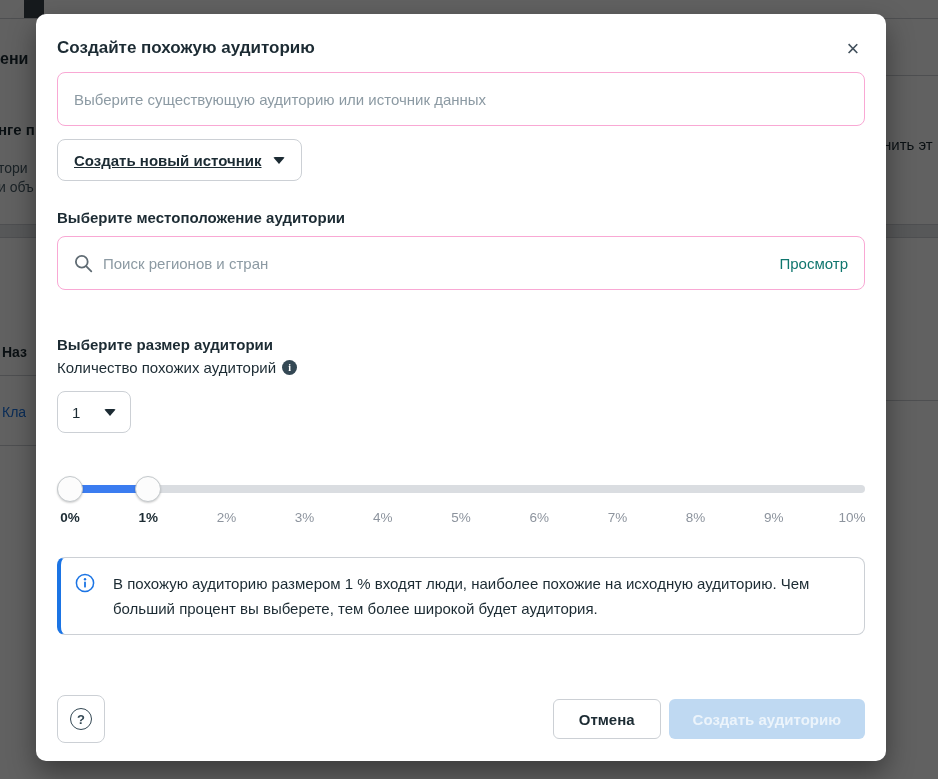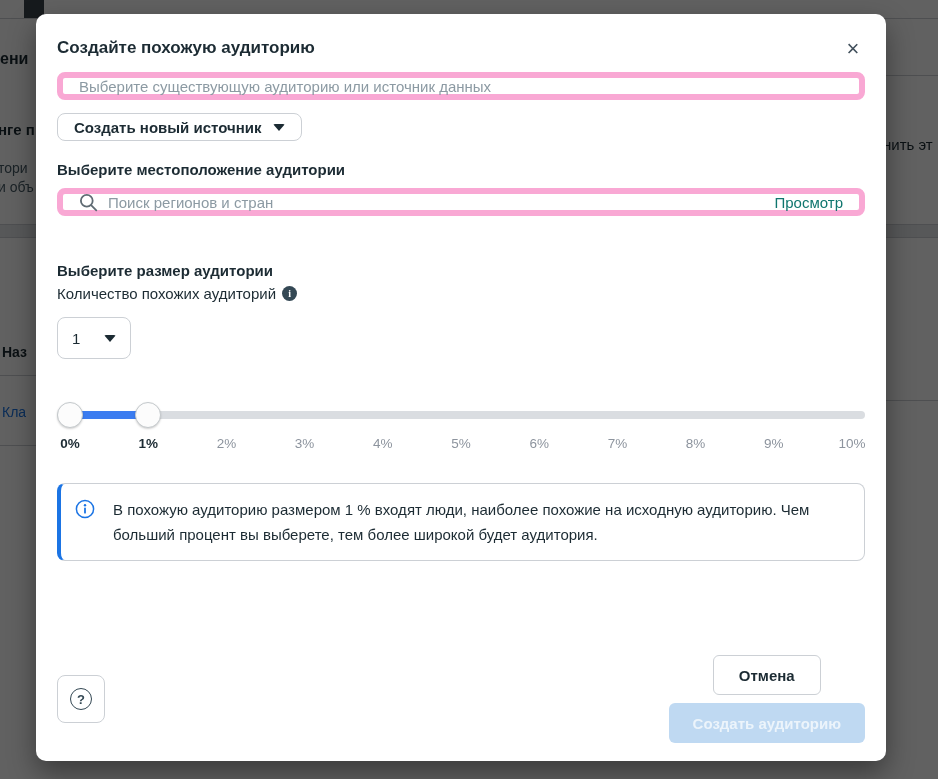--- a/index.html
+++ b/index.html
@@ -31,34 +31,34 @@
   .modal { position:absolute; left:36px; top:14px; width:850px; height:747px;
            background:#fff; border-radius:10px; box-shadow:0 12px 28px rgba(0,0,0,.4); }
   .modal-header { display:flex; align-items:flex-start; justify-content:space-between; padding:23px 21px 0; }
   .modal-title { font-size:17px; font-weight:700; color:#1c2b33; line-height:22px; }
   .close-btn { margin-top:-2px; margin-right:-2px; width:28px; height:28px; border:none; background:none;
                font-size:22px; line-height:26px; color:#42505c; cursor:pointer; }
 
   .modal-body { padding:0 21px; }
   .section-heading { font-size:15px; font-weight:700; color:#1c2b33; line-height:19px; }
   .mt-source { margin-top:35px; }
-  .mt-location { margin-top:19px; }
+  .mt-location { margin-top:27px; }
   .mt-size { margin-top:45px; }
 
-  .text-input-wrap { margin-top:9px; display:flex; align-items:center; height:28px; border:6px solid #f9a8d4;
+  .text-input-wrap { margin-top:9px; display:flex; align-items:center; height:54px; border:1px solid #f9a8d4;
                      border-radius:8px; padding:8px 16px; background:#fff; }
   .text-input-wrap input { flex:1; border:none; outline:none; font-family:"Liberation Sans",sans-serif;
                            font-size:15px; color:#1c2b33; background:transparent; }
   .text-input-wrap input::placeholder { color:#8c9aa3; opacity:1; }
   .search-icon { width:19px; height:19px; margin-right:10px; flex:0 0 auto; }
   .browse-label { font-size:15px; color:#0f766e; cursor:pointer; flex:0 0 auto; }
 
-  .dropdown-btn { margin-top:13px; display:inline-flex; align-items:center; gap:11px; height:28px;
+  .dropdown-btn { margin-top:13px; display:inline-flex; align-items:center; gap:11px; height:42px;
                   padding:0 16px; border:1px solid #ccd0d5; border-radius:8px; background:#fff;
-                  font-family:"Liberation Sans",sans-serif; font-size:15px; font-weight:700; color:#1c2b33; cursor:pointer; }
+                  font-family:"Liberation Sans",sans-serif; font-size:15px; font-weight:700; color:#1c2b33; cursor:pointer;text-decoration:underline; }
   .caret-down { width:0; height:0; border-left:6px solid transparent; border-right:6px solid transparent;
                 border-top:7px solid #1c2b33; border-radius:2px; }
 
   .count-label-row { margin-top:5px; display:flex; align-items:center; gap:6px; font-size:15px; color:#1c2b33; }
   .info-filled-icon { display:inline-flex; align-items:center; justify-content:center; width:15px; height:15px;
                       border-radius:50%; background:#344854; color:#fff; font-size:10px; font-weight:700;
                       font-family:"Liberation Serif",serif; }
   .count-select { margin-top:15px; display:flex; align-items:center; justify-content:space-between; width:74px;
                   height:42px; padding:0 14px; border:1px solid #ccd0d5; border-radius:8px; background:#fff;
                   font-size:15px; color:#1c2b33; cursor:pointer; }
@@ -84,21 +84,21 @@
   .info-text { font-size:15px; line-height:25px; color:#1c2b33; }
 
   
   .modal-footer { position:absolute; left:21px; right:21px; bottom:18px; display:flex; align-items:center;
                   justify-content:space-between; }
   .help-btn { width:48px; height:48px; border:1px solid #ccd0d5; border-radius:8px; background:#fff;
               display:flex; align-items:center; justify-content:center; cursor:pointer; }
   .help-circle { width:22px; height:22px; border:1.5px solid #344854; border-radius:50%;
                  display:flex; align-items:center; justify-content:center;
                  font-size:13px; font-weight:700; color:#344854; }
-  .footer-actions { display:flex; align-items:center; gap:8px;flex-direction:column; }
+  .footer-actions { display:flex; align-items:center; gap:8px; }
   .btn { height:40px; border-radius:6px; font-family:"Liberation Sans",sans-serif; font-size:15px; font-weight:700; }
   .btn-cancel { padding:0 25px; background:#fff; border:1px solid #ccd0d5; color:#1c2b33; cursor:pointer; }
   .btn-create { padding:0 24px; background:#bfd9f2; border:none; color:#ecf4fb; cursor:default; }
 </style>
 </head>
 <body>
 
 <div class="stage">
 
   <div class="bg">

